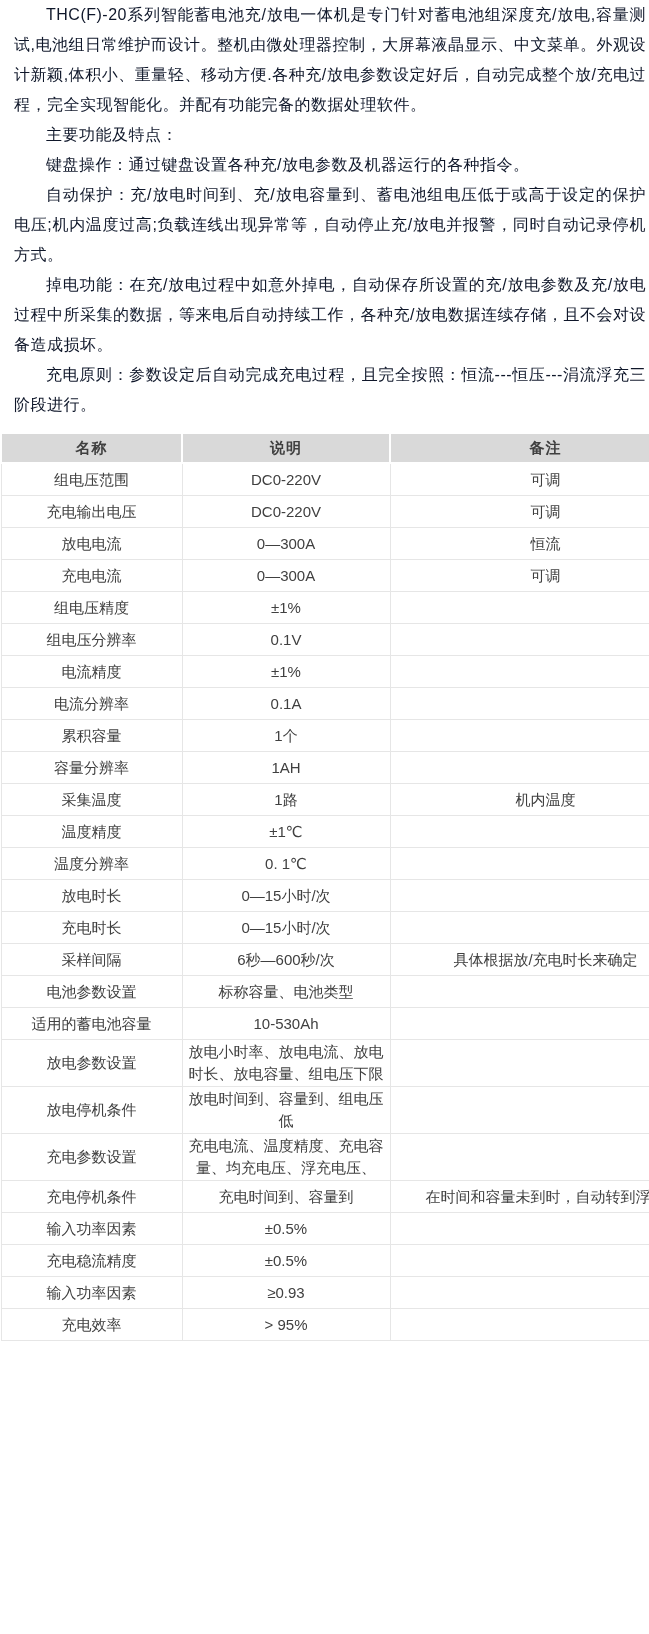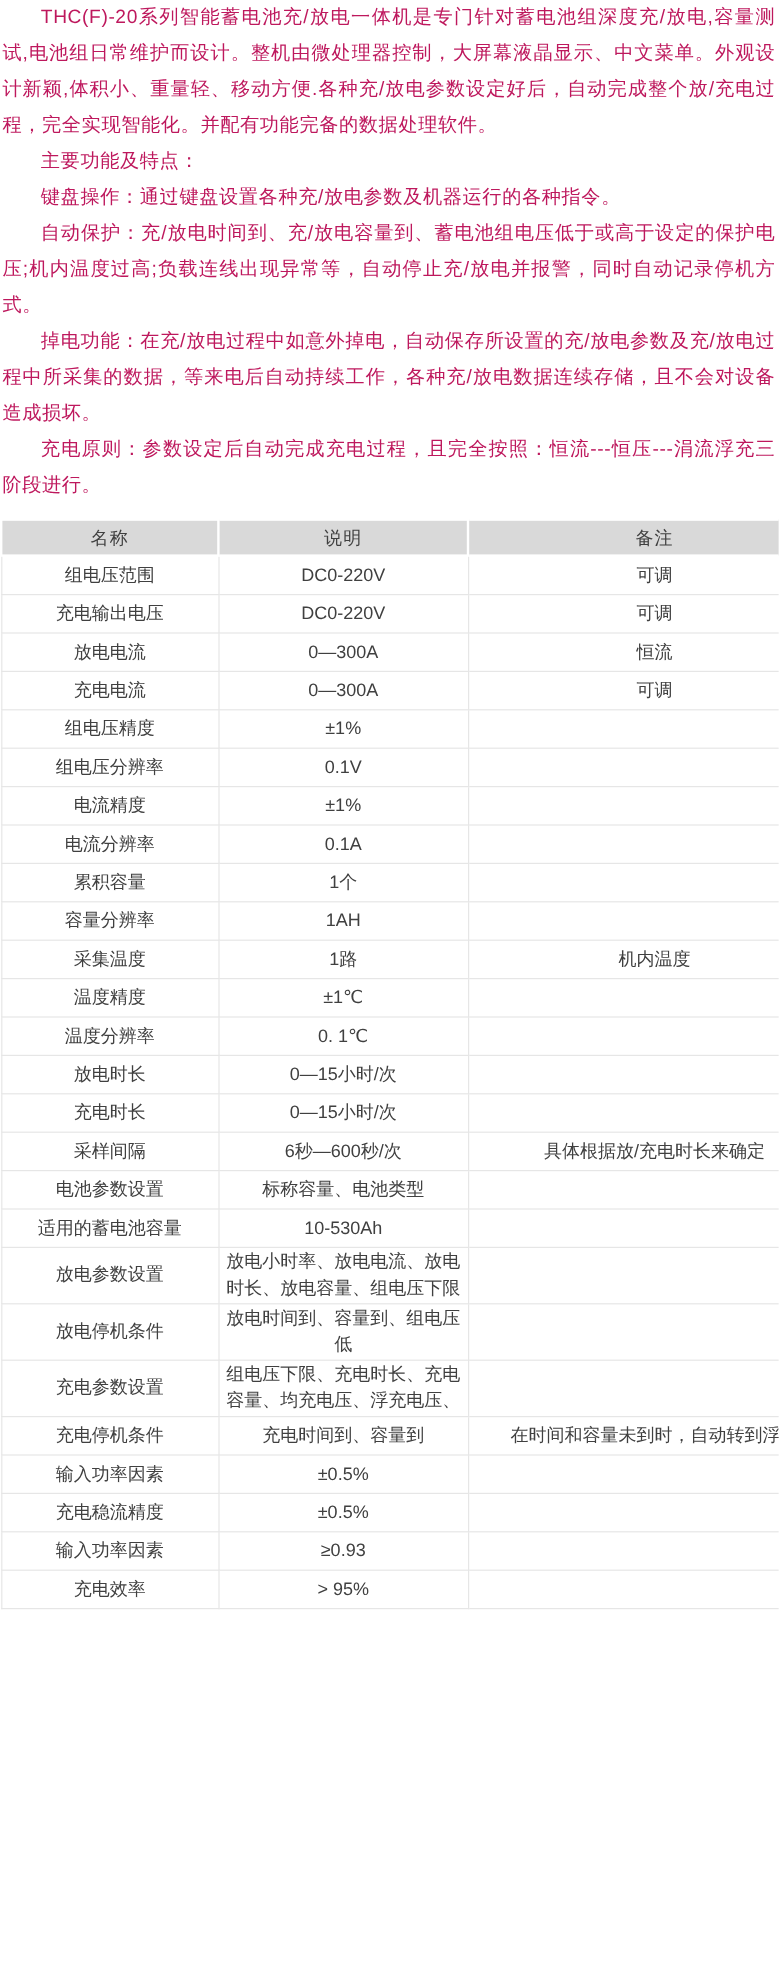--- a/index.html
+++ b/index.html
@@ -13,24 +13,24 @@
     overflow: hidden;
     font-family: "Liberation Sans", "DejaVu Sans", sans-serif;
   }
   .page {
     width: 649px;
     height: 1634px;
     overflow: hidden;
     background: #ffffff;
   }
   .intro {
-    padding: 0 3px 0 2px;
+    padding: 0 3px 0 14px;
     font-size: 16px;
     line-height: 30px;
-    color: #be185d;
+    color: #0f172a;
     text-align: justify;
   }
   .intro p {
     margin: 0;
     padding: 0;
     text-indent: 2em;
     letter-spacing: 0.5px;
   }
   table.spec {
     width: 700px;            
@@ -39,21 +39,21 @@
     margin-top: 12px;
     font-size: 15px;
     color: #404040;
   }
   table.spec col.c1 { width: 181px; }
   table.spec col.c2 { width: 208px; }
   table.spec col.c3 { width: 311px; }
   table.spec th {
     background: #d9d9d9;
     border: 2px solid #ffffff;
-    font-weight: normal;
+    font-weight: bold;
     height: 26px;
     text-align: center;
     padding: 1px 2px;
     letter-spacing: 1px;
   }
   table.spec td {
     border: 1px solid #e6e6e6;
     text-align: center;
     height: 29px;
     padding: 1px 6px;
@@ -187,21 +187,21 @@
           <td>放电小时率、放电电流、放电时长、放电容量、组电压下限</td>
           <td></td>
         </tr>
         <tr>
           <td>放电停机条件</td>
           <td>放电时间到、容量到、组电压低</td>
           <td></td>
         </tr>
         <tr>
           <td>充电参数设置</td>
-          <td>组电压下限、充电时长、充电容量、均充电压、浮充电压、</td>
+          <td>充电电流、温度精度、充电容量、均充电压、浮充电压、</td>
           <td></td>
         </tr>
         <tr>
           <td>充电停机条件</td>
           <td>充电时间到、容量到</td>
           <td>在时间和容量未到时，自动转到浮充</td>
         </tr>
         <tr>
           <td>输入功率因素</td>
           <td>±0.5%</td>

